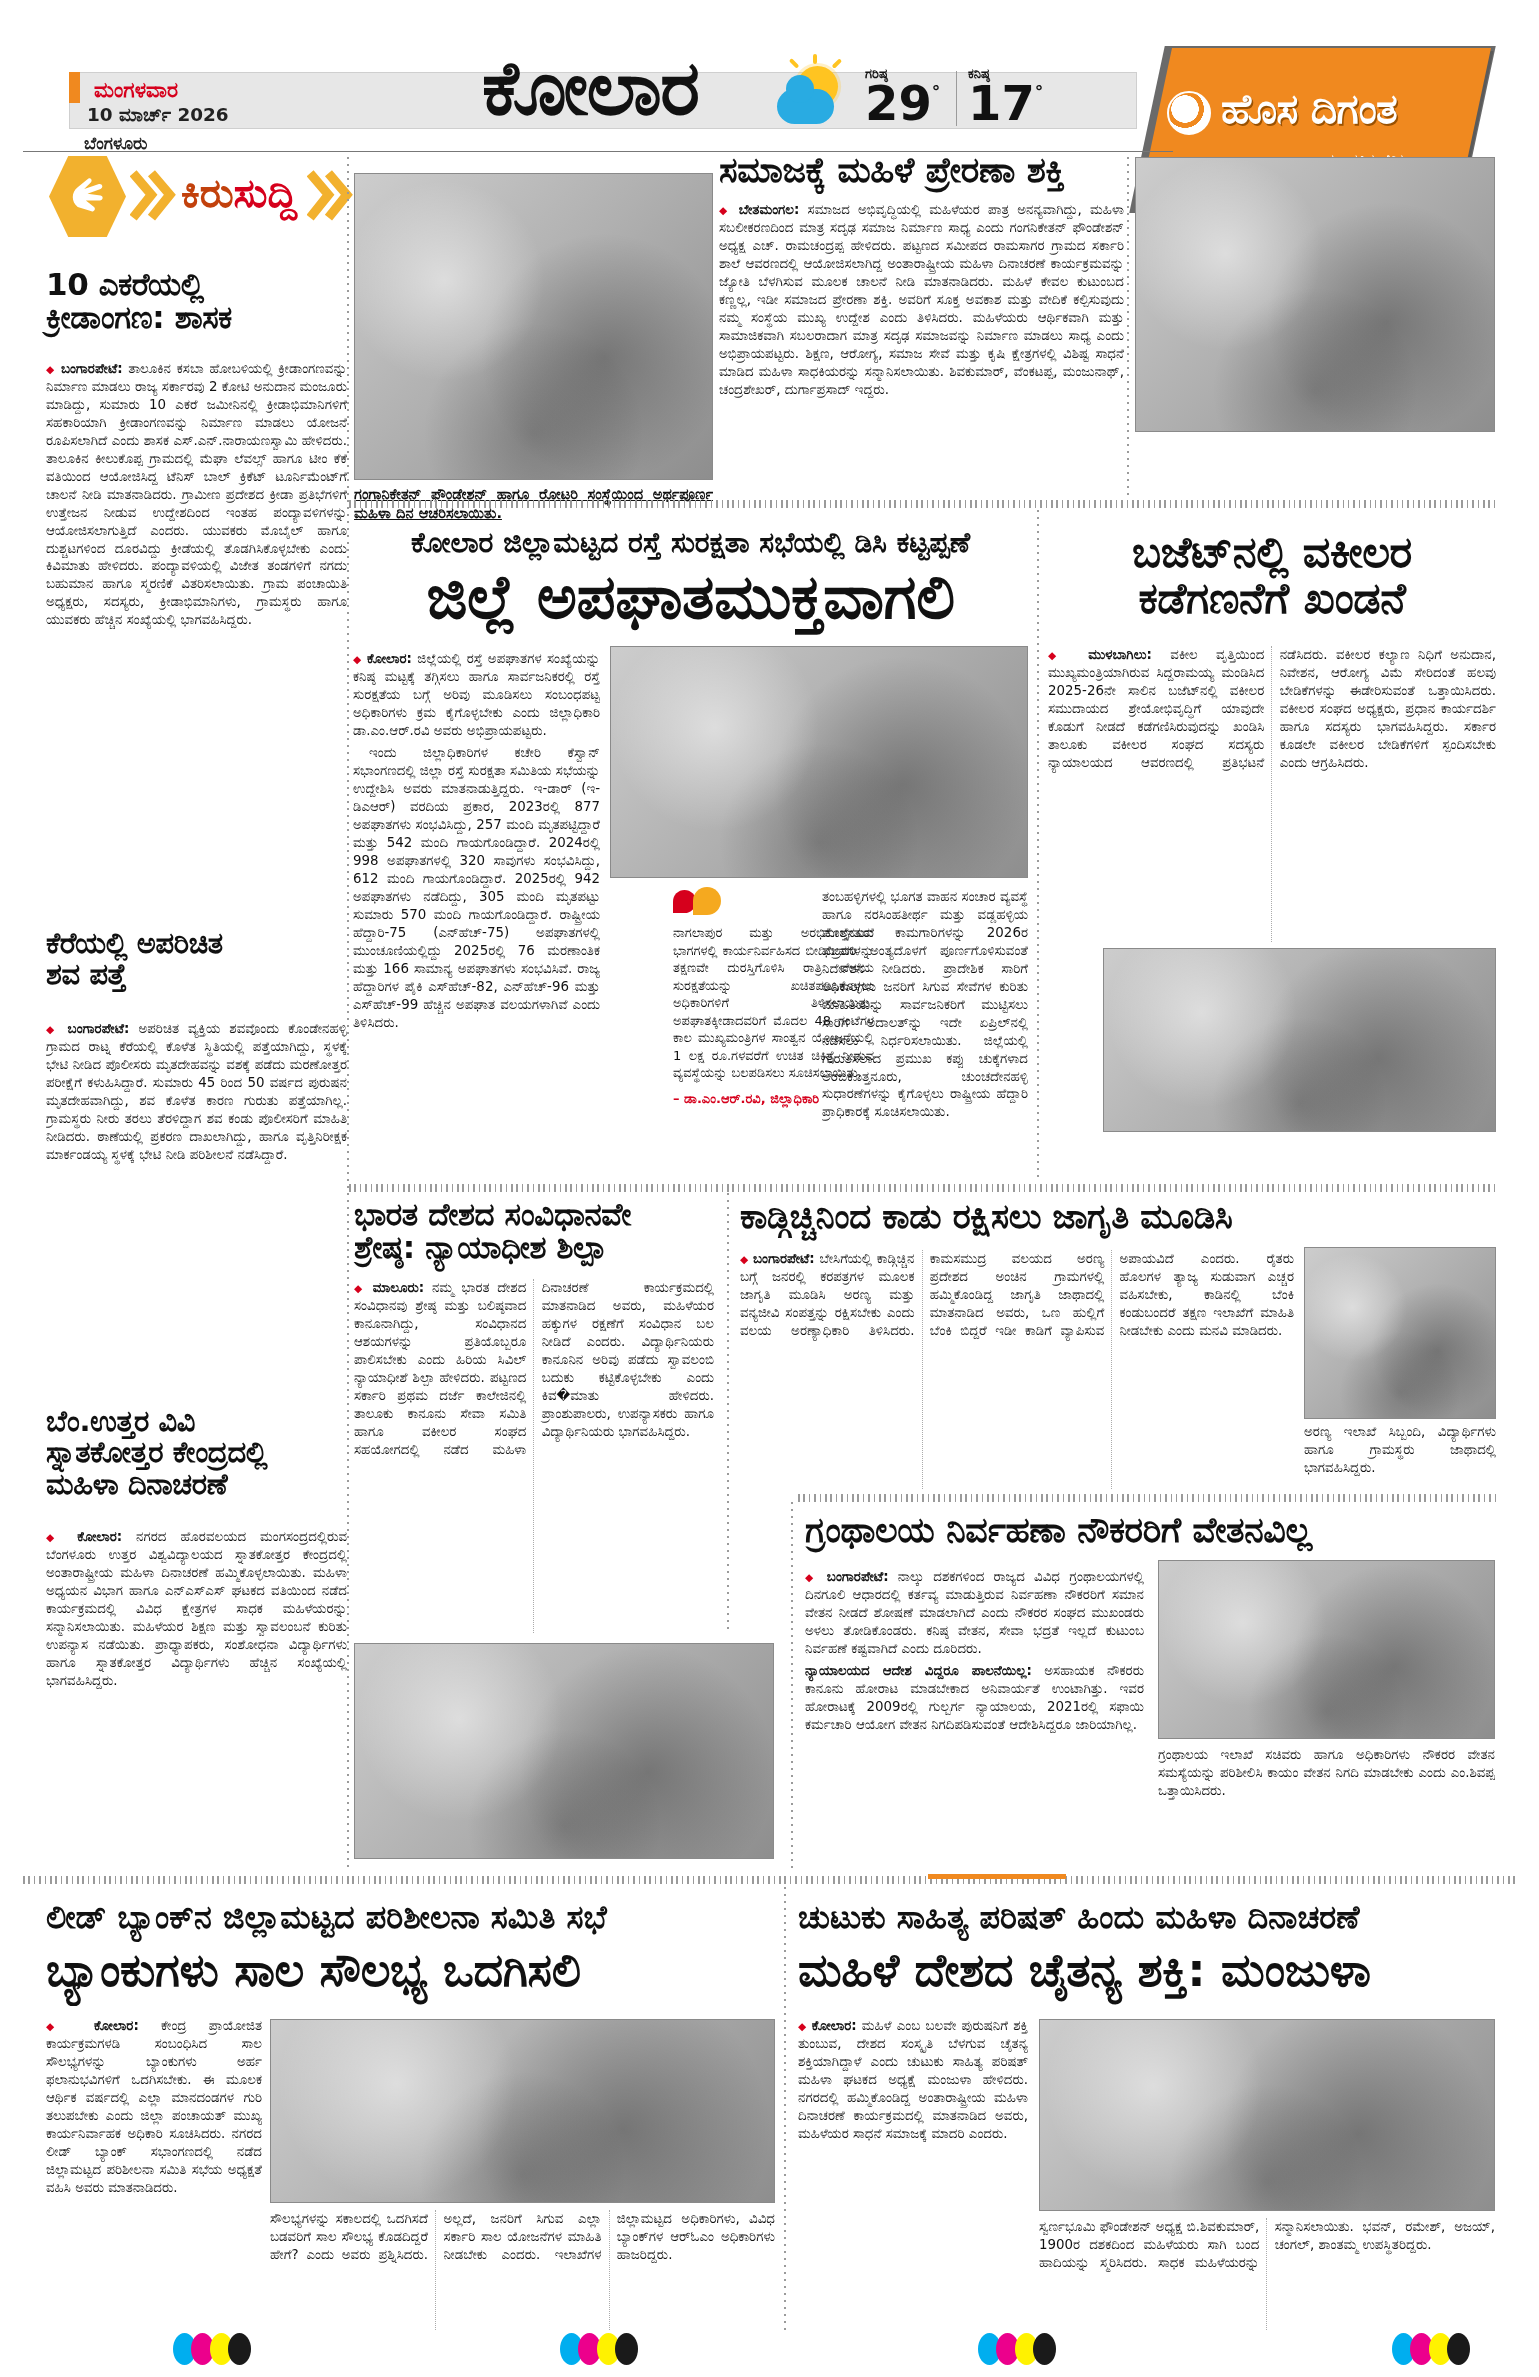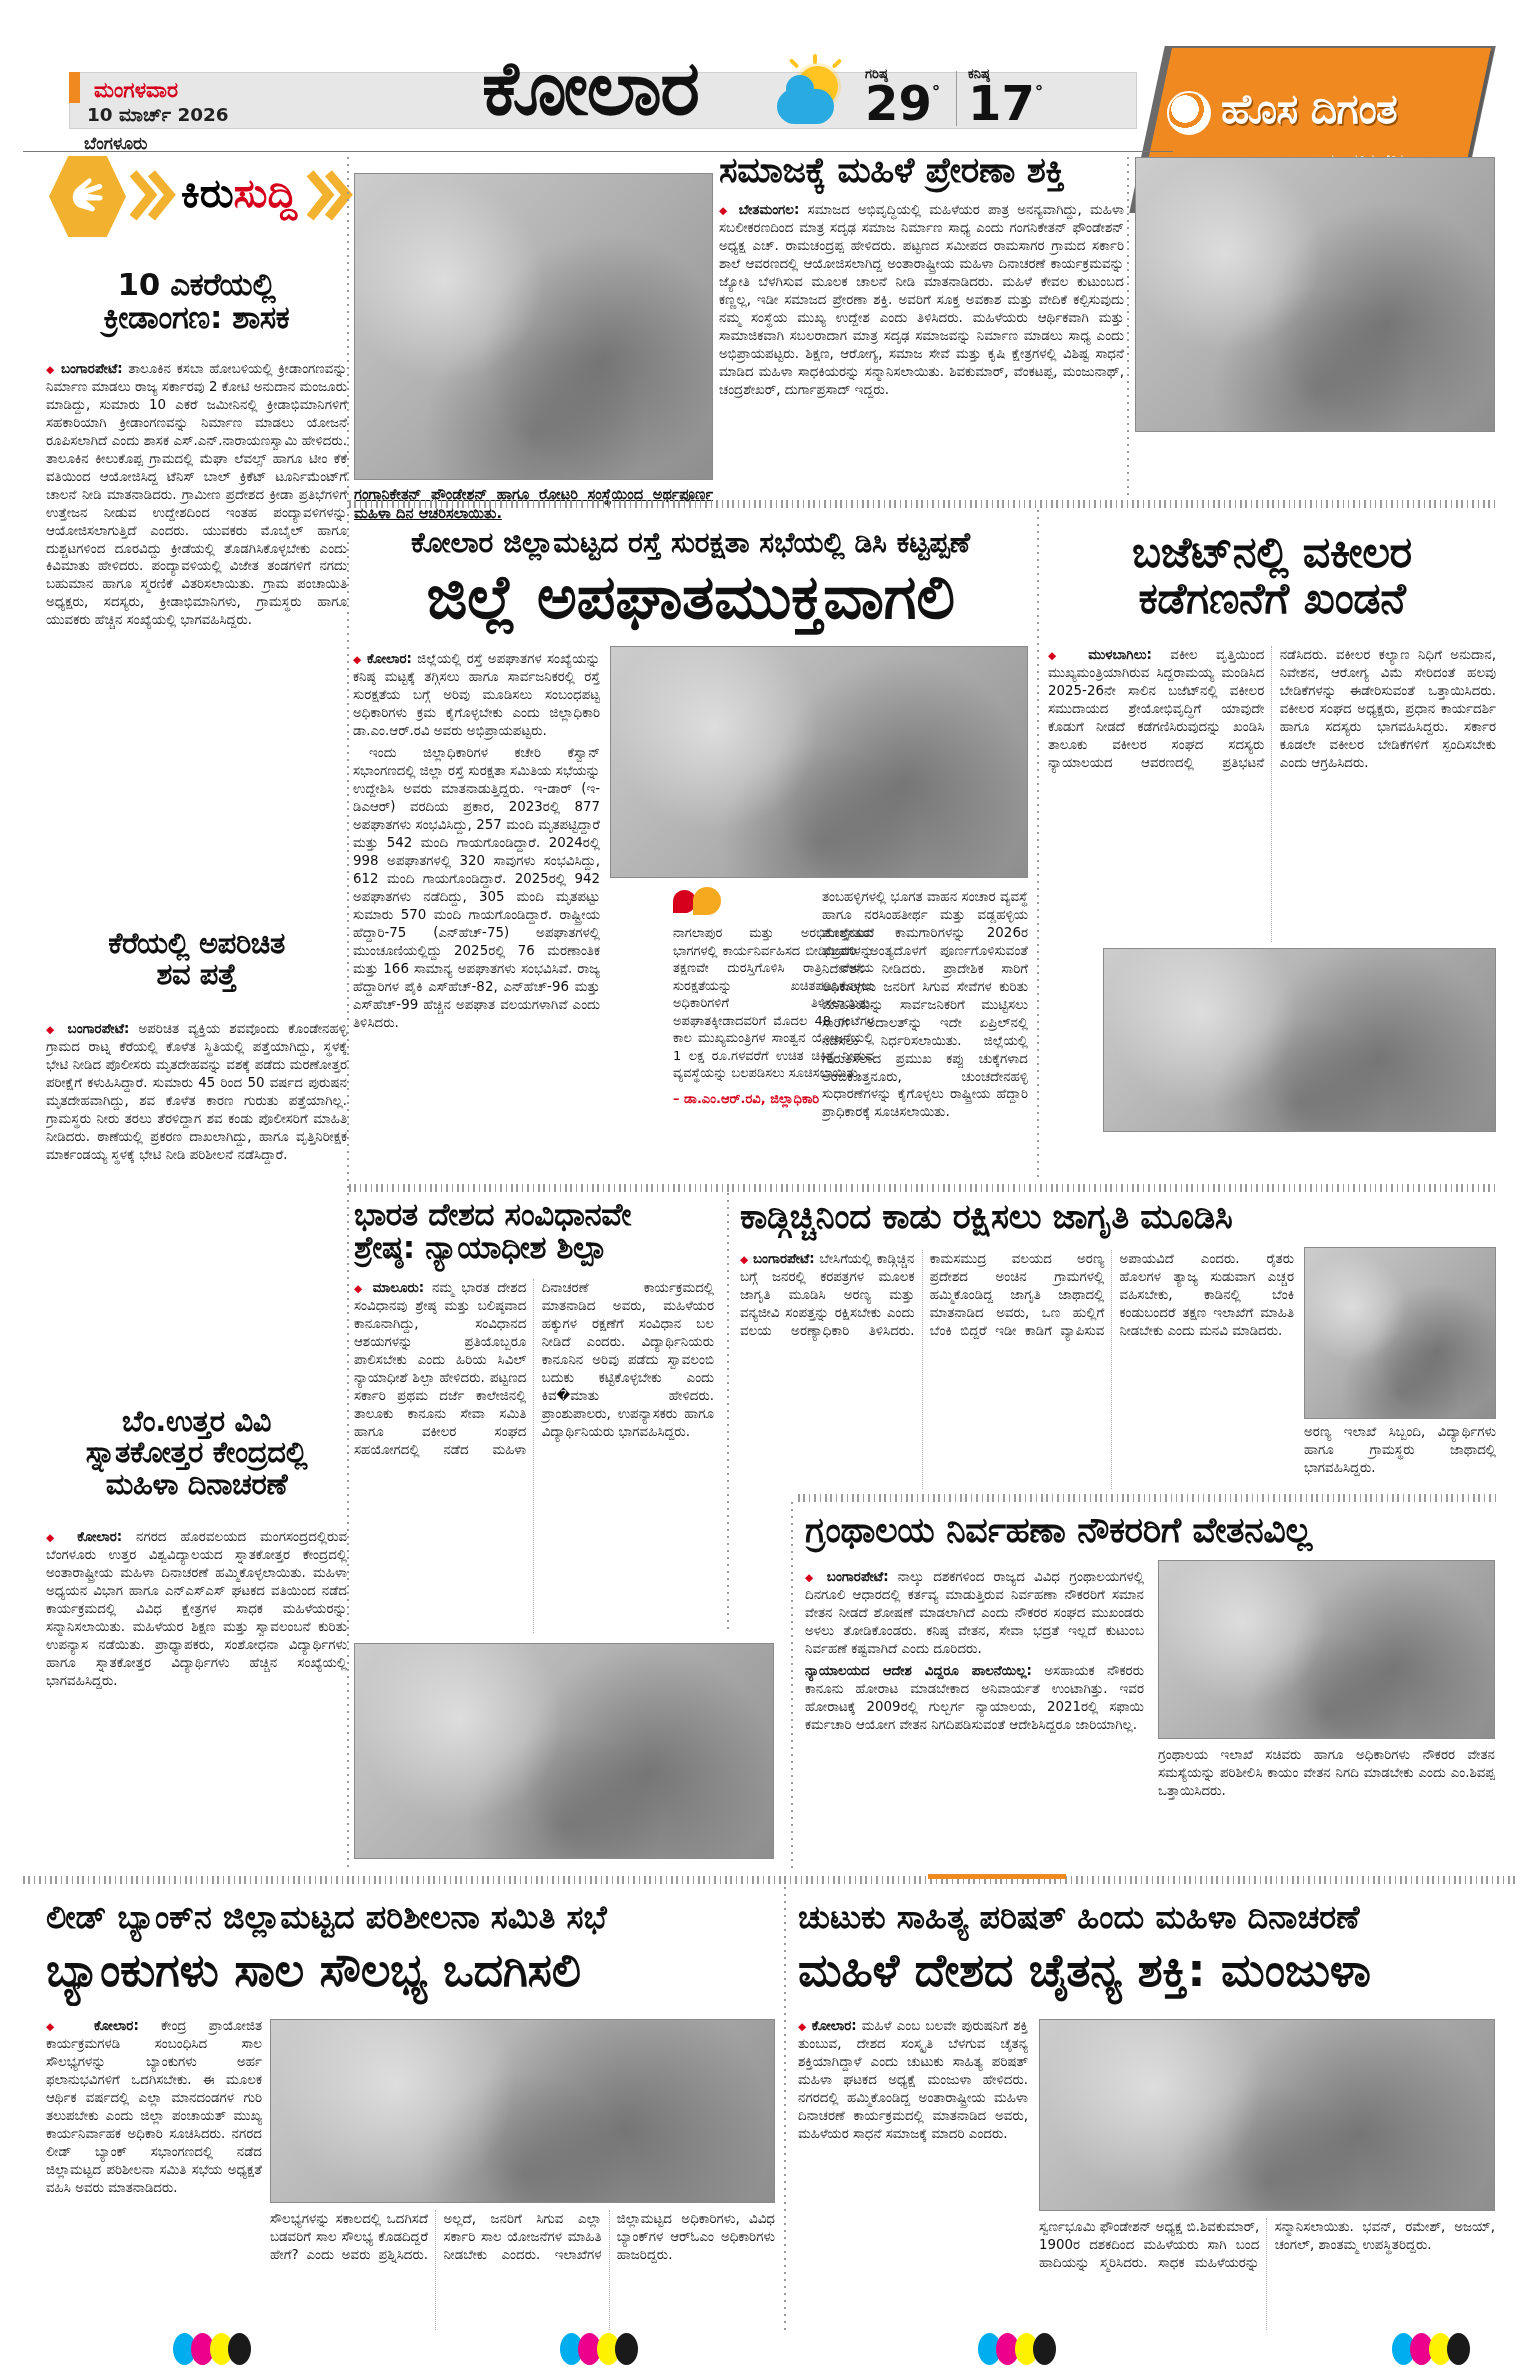--- a/index.html
+++ b/index.html
@@ -26,25 +26,25 @@
   .brand{background:#f0891f;transform:skewX(-12deg);box-shadow:3.1px 3.1px 0 #5a5a5a;}
   .brand-inner{transform:skewX(12deg);width:100%;height:100%;position:relative;}
   .brand-name{color:#fff;font-weight:800;font-size:41px;letter-spacing:-0.8px;text-shadow:1.5px 1.5px 0 #9a5100;}
   .brand-tag{color:#fff;font-size:11.5px;font-weight:600;}
   .logo-dot{width:44px;height:44px;border-radius:50%;background:radial-gradient(circle at 40% 40%, #fff 0 40%, #f0891f 41% 55%, #fff 56% 100%);border:2.3px solid #fff;}
   .pageno-band{background:#5b5b5b;transform:skewX(-12deg);}
   .pageno{color:#fff;font-weight:800;font-size:74px;transform:skewX(12deg);line-height:1;}
   .head-rule{border-top:1.5px solid #777;}
   
   .hex{background:#f2b12e;clip-path:polygon(25% 0,75% 0,100% 50%,75% 100%,25% 100%,0 50%);}
-  .badge-black{font-size:40px;font-weight:800;color:#000000;}
+  .badge-black{font-size:40px;font-weight:800;color:#c2410c;}
   .badge-red{font-size:40px;font-weight:800;color:#d6001c;}
   
   .hl{white-space:pre-line;font-weight:800;line-height:1.08;letter-spacing:-0.4px;}
-  .h-left{font-size:31px;text-align:center;}
+  .h-left{font-size:31px;text-align:left;}
   .h-mid{font-size:35px;}
   .h-huge{font-size:61px;text-align:center;}
   .kicker{font-weight:800;text-align:center;line-height:1.1;}
   .body{font-size:13.4px;line-height:1.34;text-align:justify;}
   .body p{margin:0 0 4.6px 0;text-indent:1.2em;}
   .body p:first-child{text-indent:0;}
   .dl{font-weight:800;}
   .dl::before{content:"◆ ";color:#d6001c;font-size:.8em;}
   .subhead{font-weight:800;}
   .cols2{column-count:2;column-gap:15.3px;column-rule:0.8px dotted #aaa;}

